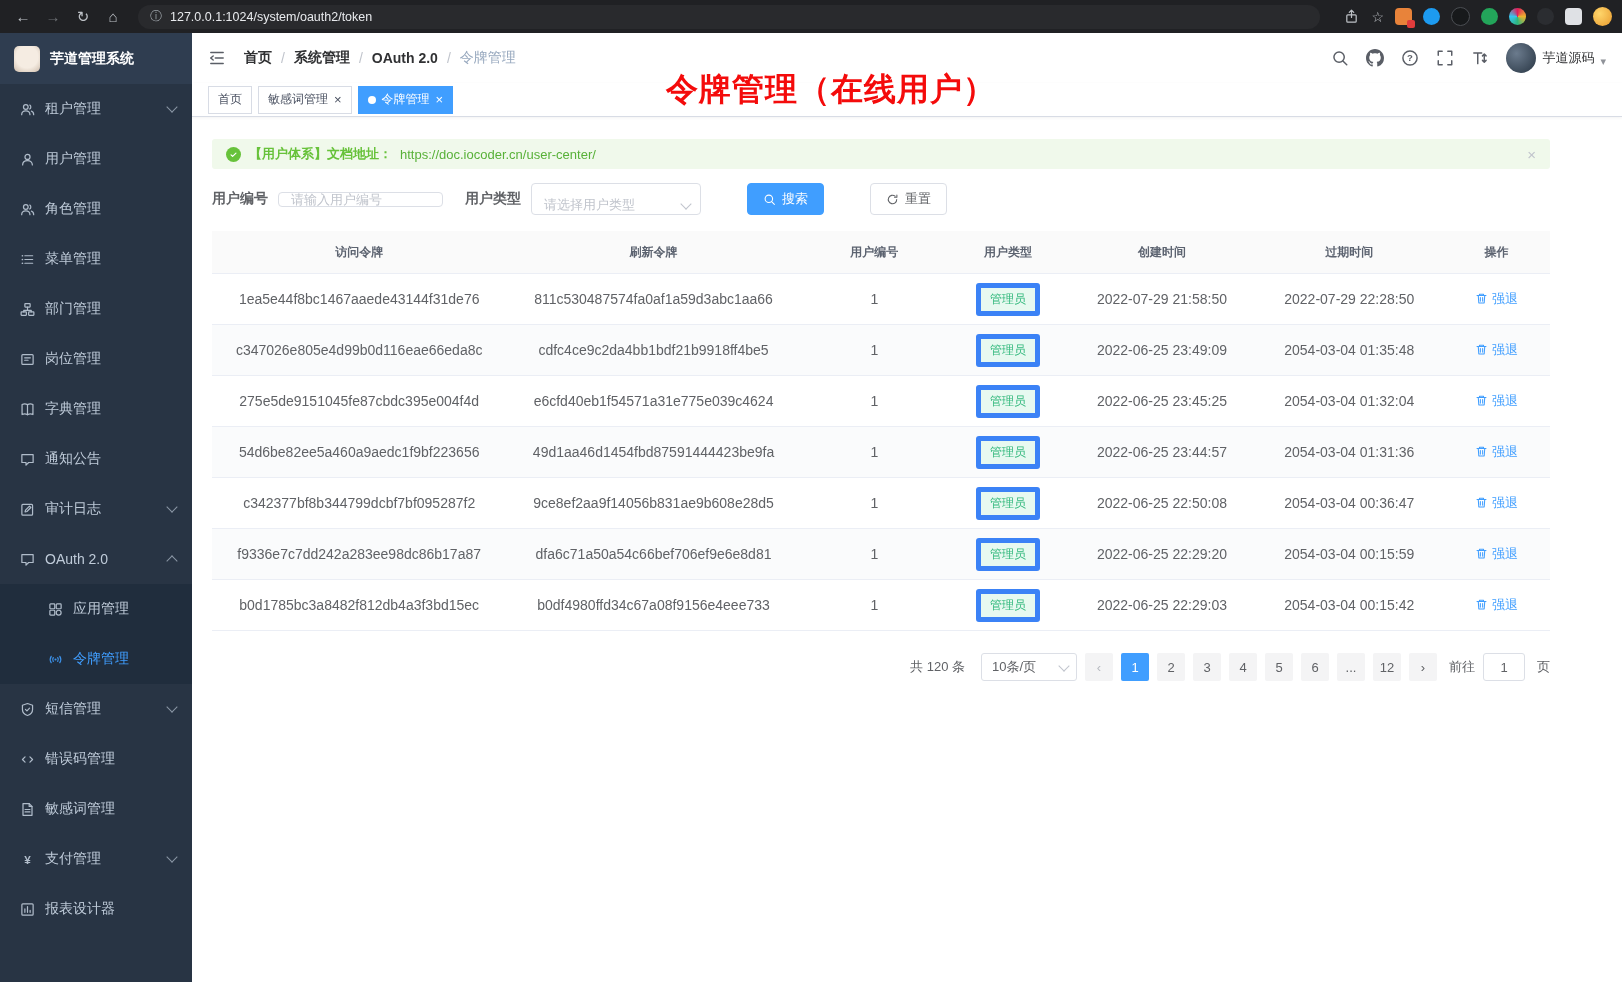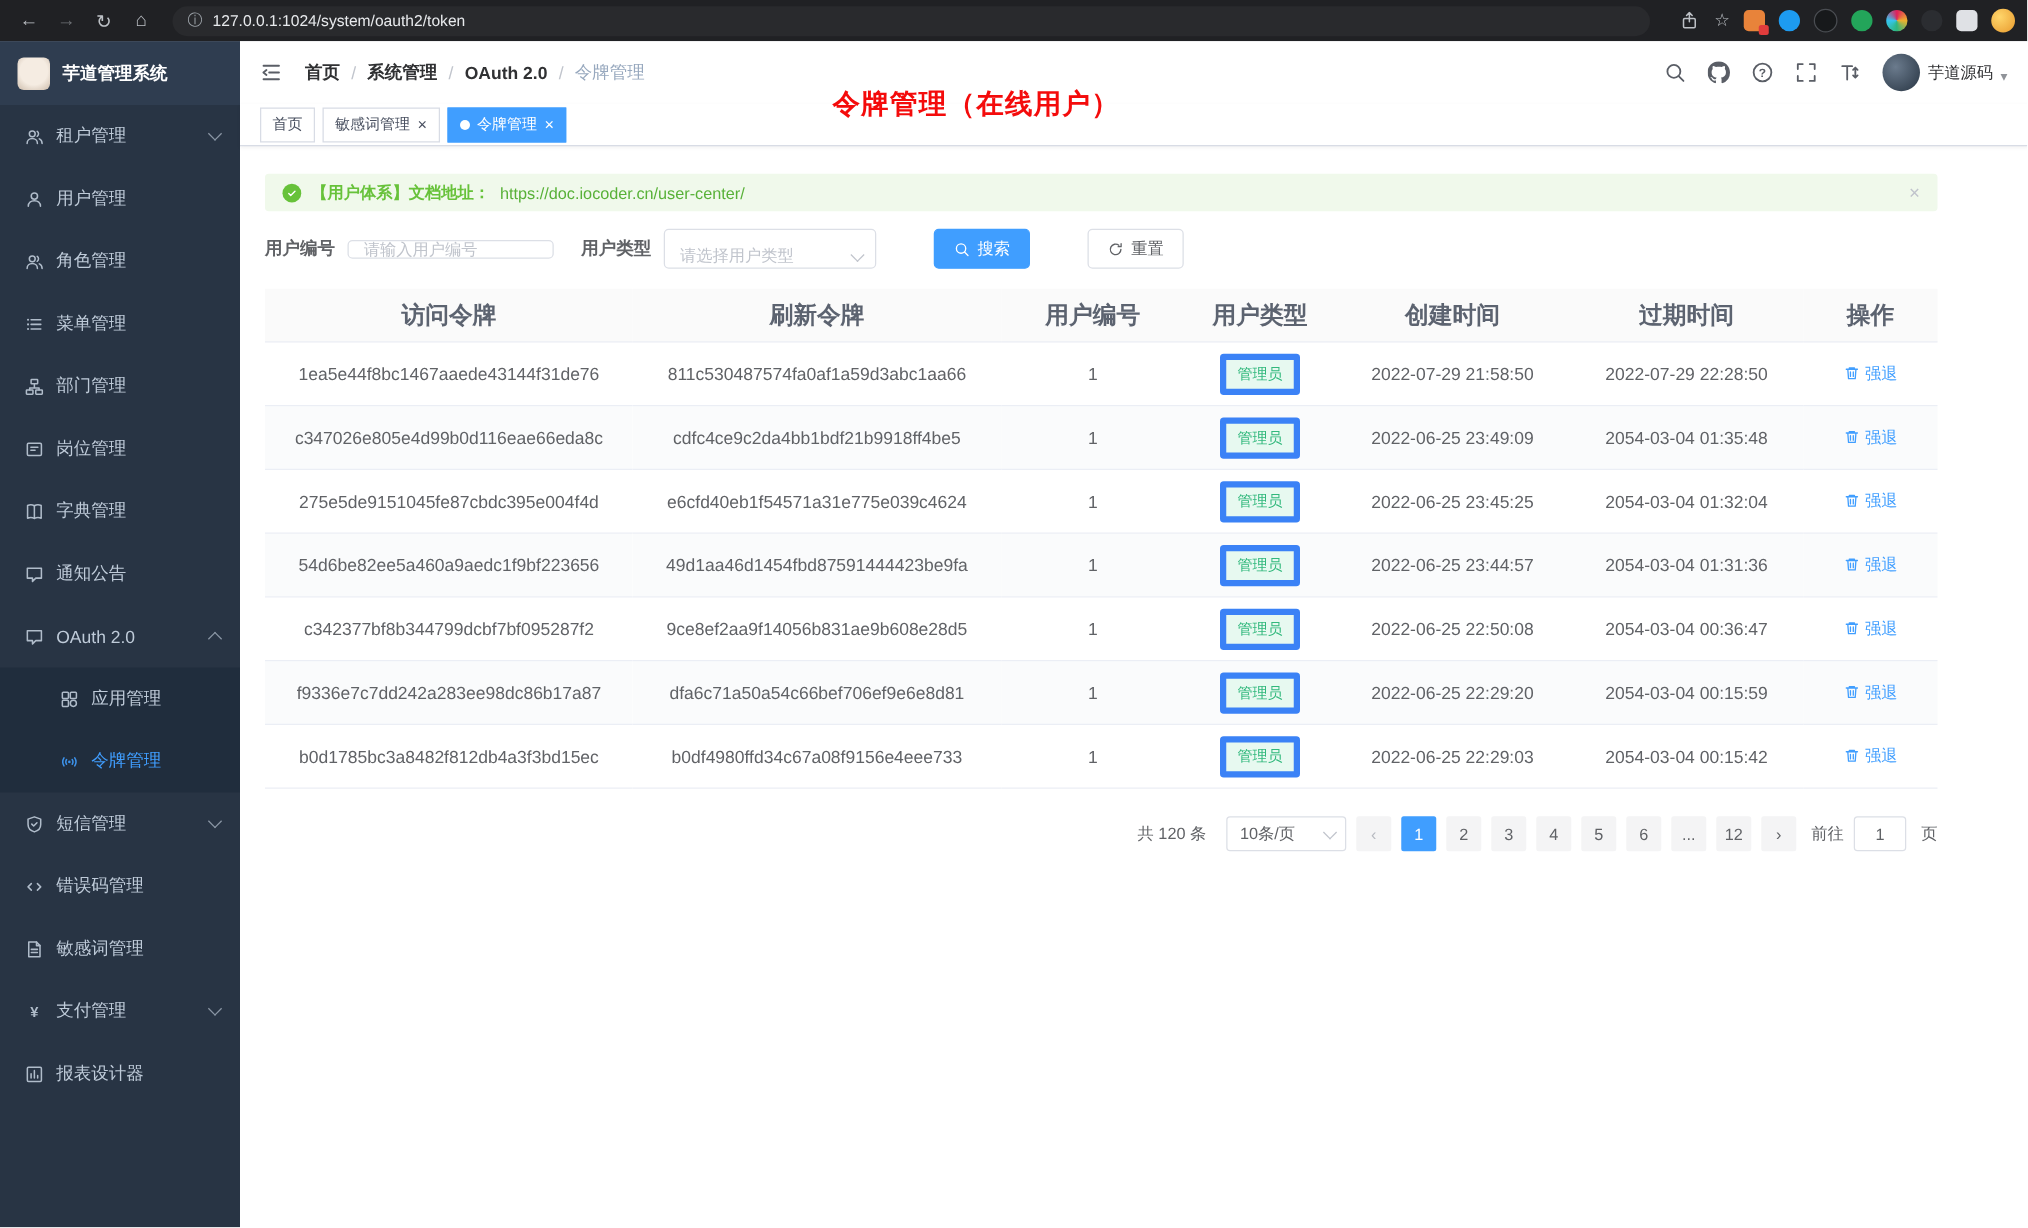--- a/index.html
+++ b/index.html
@@ -87,36 +87,36 @@
   .ml{margin-left:12px;}
   .f-input{width:165px;height:15px;border:1px solid #dcdfe6;border-radius:4px;padding:0 12px;font-size:13px;color:#ec4899;outline:none;font-family:inherit;box-sizing:border-box;}
   .f-input::placeholder{color:#c0c4cc;}
   .f-select{width:170px;height:32px;border:1px solid #dcdfe6;border-radius:4px;display:flex;align-items:center;justify-content:space-between;padding:12px 10px 0 12px;color:#c0c4cc;font-size:13px;cursor:pointer;box-sizing:border-box;background:#fff;}
   .sel-caret{width:7px;height:7px;border-right:1.2px solid #c0c4cc;border-bottom:1.2px solid #c0c4cc;transform:rotate(45deg);margin-top:-3px;flex-shrink:0;}
   .btn{height:32px;border-radius:4px;display:inline-flex;align-items:center;gap:6px;padding:14px 15px;font-size:13px;cursor:pointer;border:1px solid #dcdfe6;background:#fff;color:#606266;font-family:inherit;margin-left:36px;}
   .btn-primary{background:#409eff;border-color:#409eff;color:#fff;}
 
   .table-wrap{margin-top:16px;}
   table{width:100%;border-collapse:collapse;font-size:14px;color:#606266;table-layout:fixed;}
-  thead th{height:40px;font-weight:700;color:#5c6370;border-bottom:1px solid #ebeef5;background:#fafafa;font-size:19px;}
+  thead th{height:40px;font-weight:700;color:#5c6370;border-bottom:1px solid #ebeef5;background:#fafafa;font-size:12px;}
   tbody td{height:48px;text-align:center;border-bottom:1px solid #ebeef5;overflow:hidden;white-space:nowrap;}
   tbody tr:nth-of-type(even){background:#fafbfc;}
   .tag{display:inline-block;height:23px;line-height:23px;padding:0 9px;border-radius:3px;background:#e7f9f0;border:5px solid #3b82f6;color:#31b87c;font-size:12px;}
   .link{color:#409eff;display:inline-flex;align-items:center;gap:4px;font-size:13px;cursor:pointer;text-decoration:none;}
 
   .pagination{display:flex;align-items:center;justify-content:flex-end;gap:8px;margin-top:22px;font-size:13px;color:#606266;}
   .total{margin-right:8px;}
   .size-select{width:96px;height:28px;border:1px solid #dcdfe6;border-radius:3px;display:flex;align-items:center;justify-content:space-between;padding:0 8px 0 10px;color:#606266;cursor:pointer;background:#fff;box-sizing:border-box;}
   .pg-btn{min-width:28px;height:28px;border-radius:2px;background:#f4f4f5;display:inline-flex;align-items:center;justify-content:center;color:#606266;cursor:pointer;padding:0 4px;box-sizing:border-box;}
   .pg-btn.active{background:#409eff;color:#fff;}
   .pg-btn.prev{color:#b7bac0;}
   .goto-label{margin-left:4px;}
   .goto-input{width:42px;height:28px;border:1px solid #dcdfe6;border-radius:3px;text-align:center;font-size:13px;color:#606266;outline:none;font-family:inherit;box-sizing:border-box;}
 
-  .annotation{position:absolute;left:666px;top:68px;font-size:22px;font-weight:700;color:#f40b0b;z-index:60;white-space:nowrap;letter-spacing:1px;}
+  .annotation{position:absolute;left:666px;top:68px;font-size:32px;font-weight:700;color:#f40b0b;z-index:60;white-space:nowrap;letter-spacing:1px;}
 </style>
 </head>
 <body>
 
 <svg class="sprite" aria-hidden="true">
   <defs>
     <symbol id="i-users" viewBox="0 0 16 16">
         <circle cx="6.2" cy="5.4" r="2.5"></circle>
         <path d="M1.8 13.6c0-2.5 2-4.2 4.4-4.2s4.4 1.7 4.4 4.2"></path>
         <path d="M10.4 3.3a2.5 2.5 0 0 1 0 4.2"></path>
@@ -295,20 +295,27 @@
         <span>字典管理</span>
       </div>
       <div class="menu-item">
         <svg class="ic">
             <use href="#i-chat"></use>
           </svg>
         <span>通知公告</span>
       </div>
       <div class="menu-item">
         <svg class="ic">
+            <use href="#i-edit"></use>
+          </svg>
+        <span>审计日志</span>
+        <span class="chev"></span>
+      </div>
+      <div class="menu-item">
+        <svg class="ic">
             <use href="#i-chat"></use>
           </svg>
         <span>OAuth 2.0</span>
         <span class="chev up"></span>
       </div>
       <div class="submenu">
         <div class="menu-item">
           <svg class="ic">
               <use href="#i-app"></use>
             </svg>

